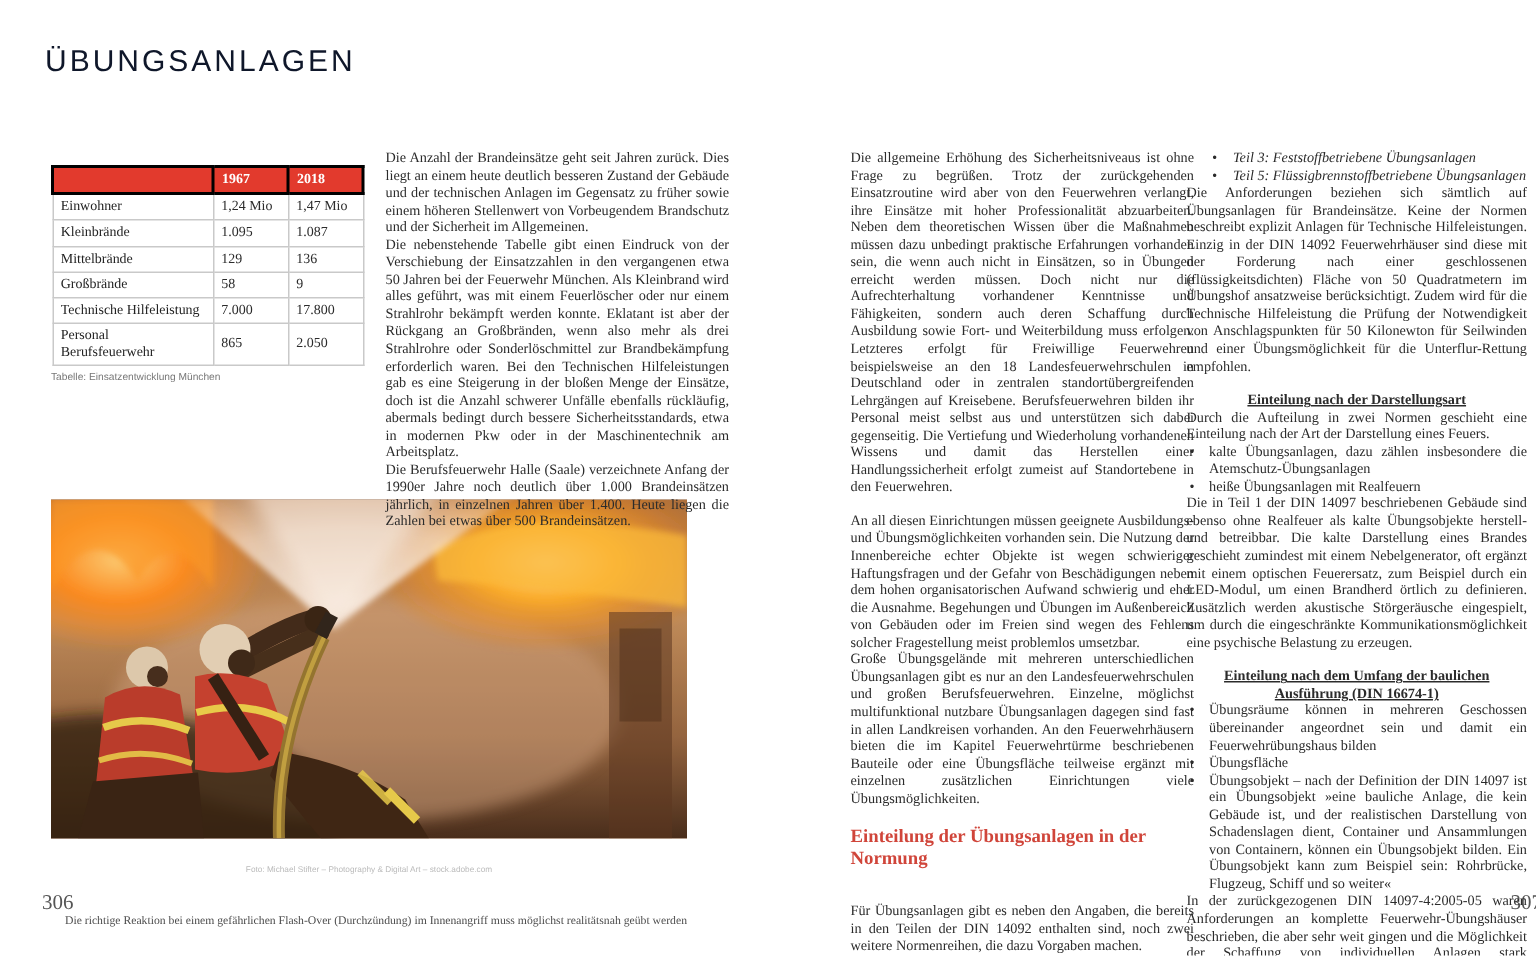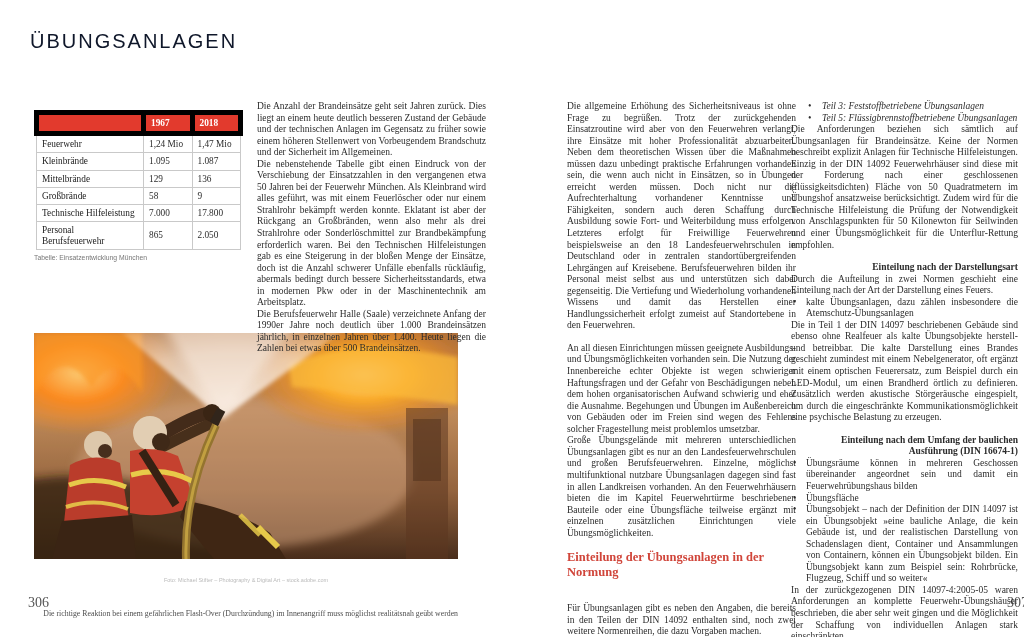--- a/index.html
+++ b/index.html
@@ -10,21 +10,21 @@
   .abs{position:absolute;}
   
   .title{
     left:30px;top:30px;font-family:"Liberation Sans","DejaVu Sans",sans-serif;
     font-size:20px;letter-spacing:2px;color:#0f172a;font-weight:400;
   }
   
   .tablebox{left:34px;top:110px;width:209px;}
   table{border-collapse:collapse;width:209px;font-size:9.3px;}
   th,td{border:1px solid #c9c9c9;padding:3px 5px;text-align:left;font-weight:400;line-height:1.1;}
-  thead th{background:#e23a2d;color:#ffffff;border:5px solid #000000;font-weight:700;}
+  thead th{background:#e23a2d;color:#ffffff;border:2px solid #000000;font-weight:700;}
   td.lbl{width:96px;color:#222;}
   .table-caption{
     margin-top:4px;font-family:"Liberation Sans","DejaVu Sans",sans-serif;
     font-size:6.8px;color:#777;
   }
   
   .photo{left:34px;top:333px;width:424px;height:226px;overflow:hidden;background:#8a5c3a;}
   .photo svg{display:block;}
   .photo-caption{
     left:34px;top:565px;width:424px;text-align:right;
@@ -42,21 +42,21 @@
   .col{width:229px;font-size:9.5px;line-height:11.55px;text-align:justify;hyphens:auto;}
   .col1{left:257px;top:101px;}
   .col2{left:567px;top:101px;}
   .col3{left:791px;top:101px;width:227px;}
   .col p{margin:0;}
   .col p.gap{margin-top:11px;}
   .redhead{
     margin:11px 0 24px 0;color:#d0453a;font-weight:700;font-size:12.5px;line-height:14.5px;
     text-align:left;
   }
-  .subhead{margin-top:11px;font-weight:700;text-align:right;}
+  .subhead{margin-top:11px;font-weight:700;text-align:center;text-decoration:underline;}
   ul{margin:0;padding:0;list-style:none;}
   li{position:relative;padding-left:15px;text-align:justify;}
   li::before{content:"\2022";position:absolute;left:2px;}
   li.sub{margin-left:15px;padding-left:16px;}
   li.it{font-style:italic;}
 </style>
 </head>
 <body>
 
 <div class="abs title">ÜBUNGSANLAGEN</div>
@@ -65,21 +65,21 @@
   <table>
     <thead>
       <tr>
         <th class="lbl"></th>
         <th>1967</th>
         <th>2018</th>
       </tr>
     </thead>
     <tbody>
       <tr>
-        <td class="lbl">Feuerwehr</td>
+        <td class="lbl">Einwohner</td>
         <td>1,24 Mio</td>
         <td>1,47 Mio</td>
       </tr>
       <tr>
         <td class="lbl">Kleinbrände</td>
         <td>1.095</td>
         <td>1.087</td>
       </tr>
       <tr>
         <td class="lbl">Mittelbrände</td>
@@ -200,20 +200,21 @@
 <div class="abs col col3">
   <ul>
     <li class="sub it">Teil 3: Feststoffbetriebene Übungsanlagen</li>
     <li class="sub it">Teil 5: Flüssigbrennstoffbetriebene Übungsanlagen</li>
   </ul>
   <p>Die Anforderungen beziehen sich sämtlich auf Übungsanlagen für Brandeinsätze. Keine der Normen beschreibt explizit Anlagen für Technische Hilfeleistungen. Einzig in der DIN 14092 Feuerwehrhäuser sind diese mit der Forderung nach einer geschlossenen (flüssigkeitsdichten) Fläche von 50 Quadratmetern im Übungshof ansatzweise berücksichtigt. Zudem wird für die Technische Hilfeleistung die Prüfung der Notwendigkeit von Anschlagspunkten für 50 Kilonewton für Seilwinden und einer Übungsmöglichkeit für die Unterflur-Rettung empfohlen.</p>
   <h3 class="subhead" style="font-size:9.5px;margin-bottom:0;">Einteilung nach der Darstellungsart</h3>
   <p>Durch die Aufteilung in zwei Normen geschieht eine Einteilung nach der Art der Darstellung eines Feuers.</p>
   <ul>
     <li>kalte Übungsanlagen, dazu zählen insbesondere die Atemschutz-Übungsanlagen</li>
+    <li>heiße Übungsanlagen mit Realfeuern</li>
   </ul>
   <p>Die in Teil 1 der DIN 14097 beschriebenen Gebäude sind ebenso ohne Realfeuer als kalte Übungsobjekte herstell- und betreibbar. Die kalte Darstellung eines Brandes geschieht zumindest mit einem Nebelgenerator, oft ergänzt mit einem optischen Feuerersatz, zum Beispiel durch ein LED-Modul, um einen Brandherd örtlich zu definieren. Zusätzlich werden akustische Störgeräusche eingespielt, um durch die eingeschränkte Kommunikationsmöglichkeit eine psychische Belastung zu erzeugen.</p>
   <h3 class="subhead" style="font-size:9.5px;margin-bottom:0;">Einteilung nach dem Umfang der baulichen Ausführung (DIN 16674-1)</h3>
   <ul>
     <li>Übungsräume können in mehreren Geschossen übereinander angeordnet sein und damit ein Feuerwehrübungshaus bilden</li>
     <li>Übungsfläche</li>
     <li>Übungsobjekt – nach der Definition der DIN 14097 ist ein Übungsobjekt »eine bauliche Anlage, die kein Gebäude ist, und der realistischen Darstellung von Schadenslagen dient, Container und Ansammlungen von Containern, können ein Übungsobjekt bilden. Ein Übungsobjekt kann zum Beispiel sein: Rohrbrücke, Flugzeug, Schiff und so weiter«</li>
   </ul>
   <p>In der zurückgezogenen DIN 14097-4:2005-05 waren Anforderungen an komplette Feuerwehr-Übungshäuser beschrieben, die aber sehr weit gingen und die Möglichkeit der Schaffung von individuellen Anlagen stark einschränkten.</p>
 </div>

